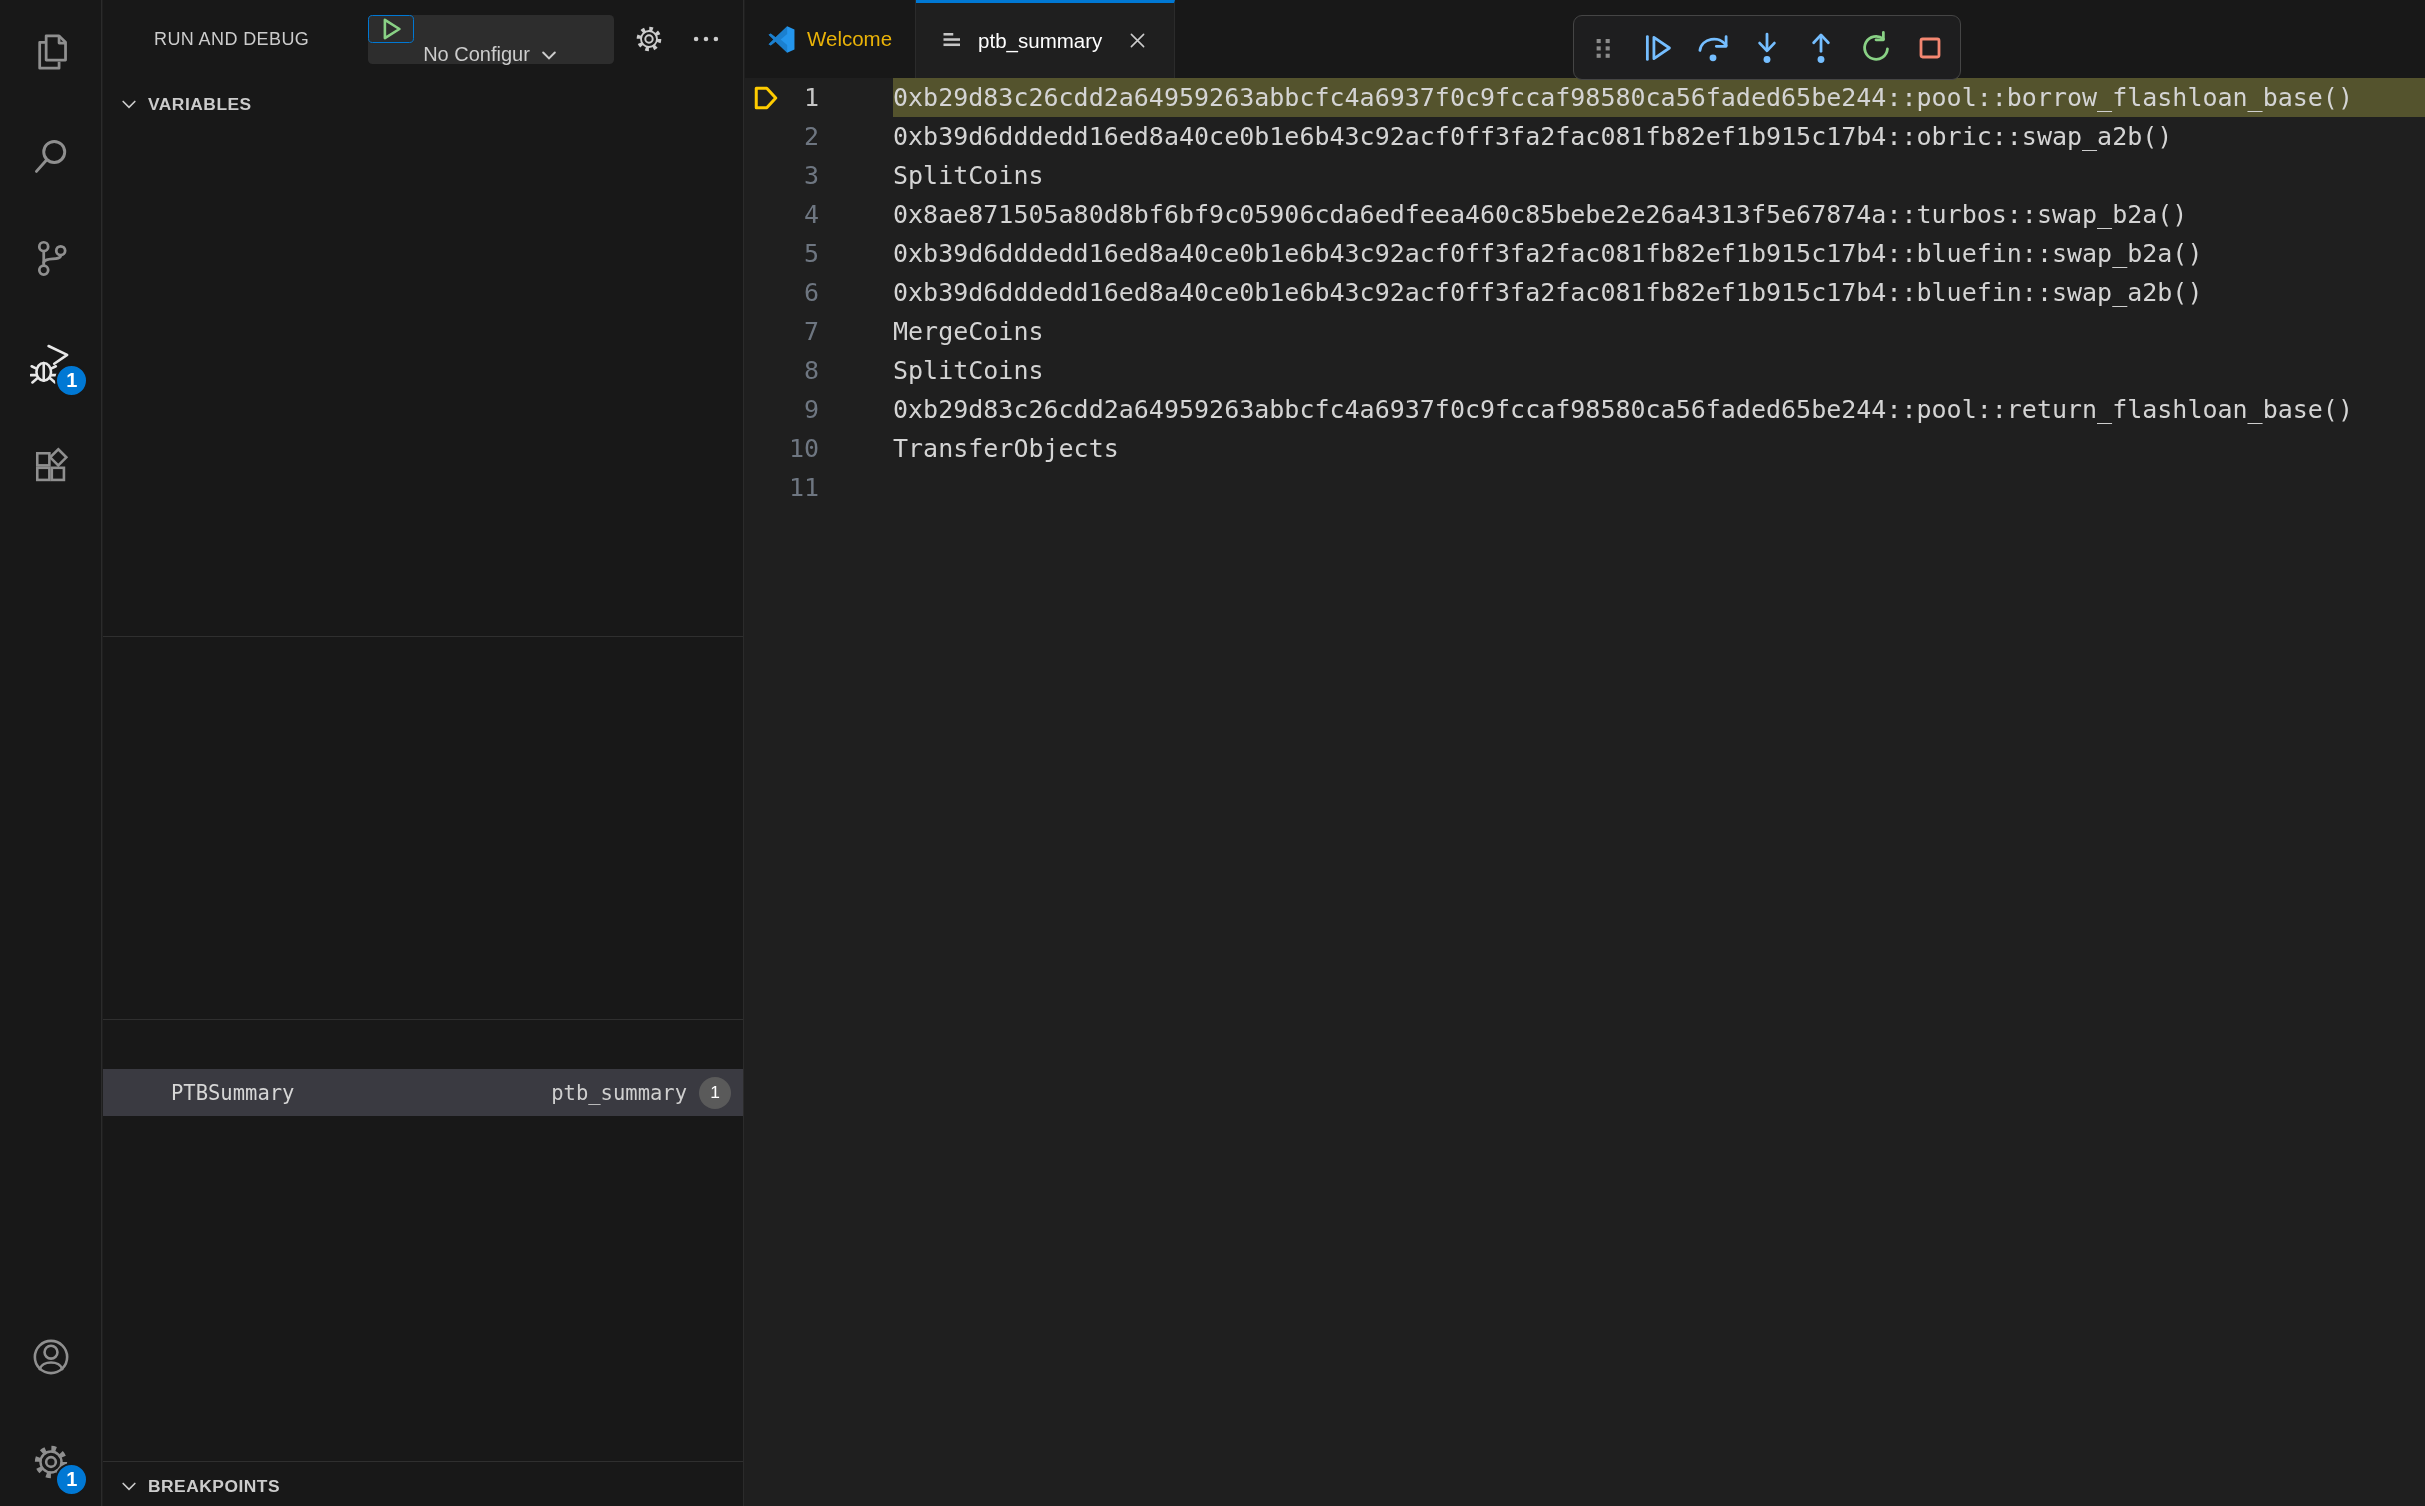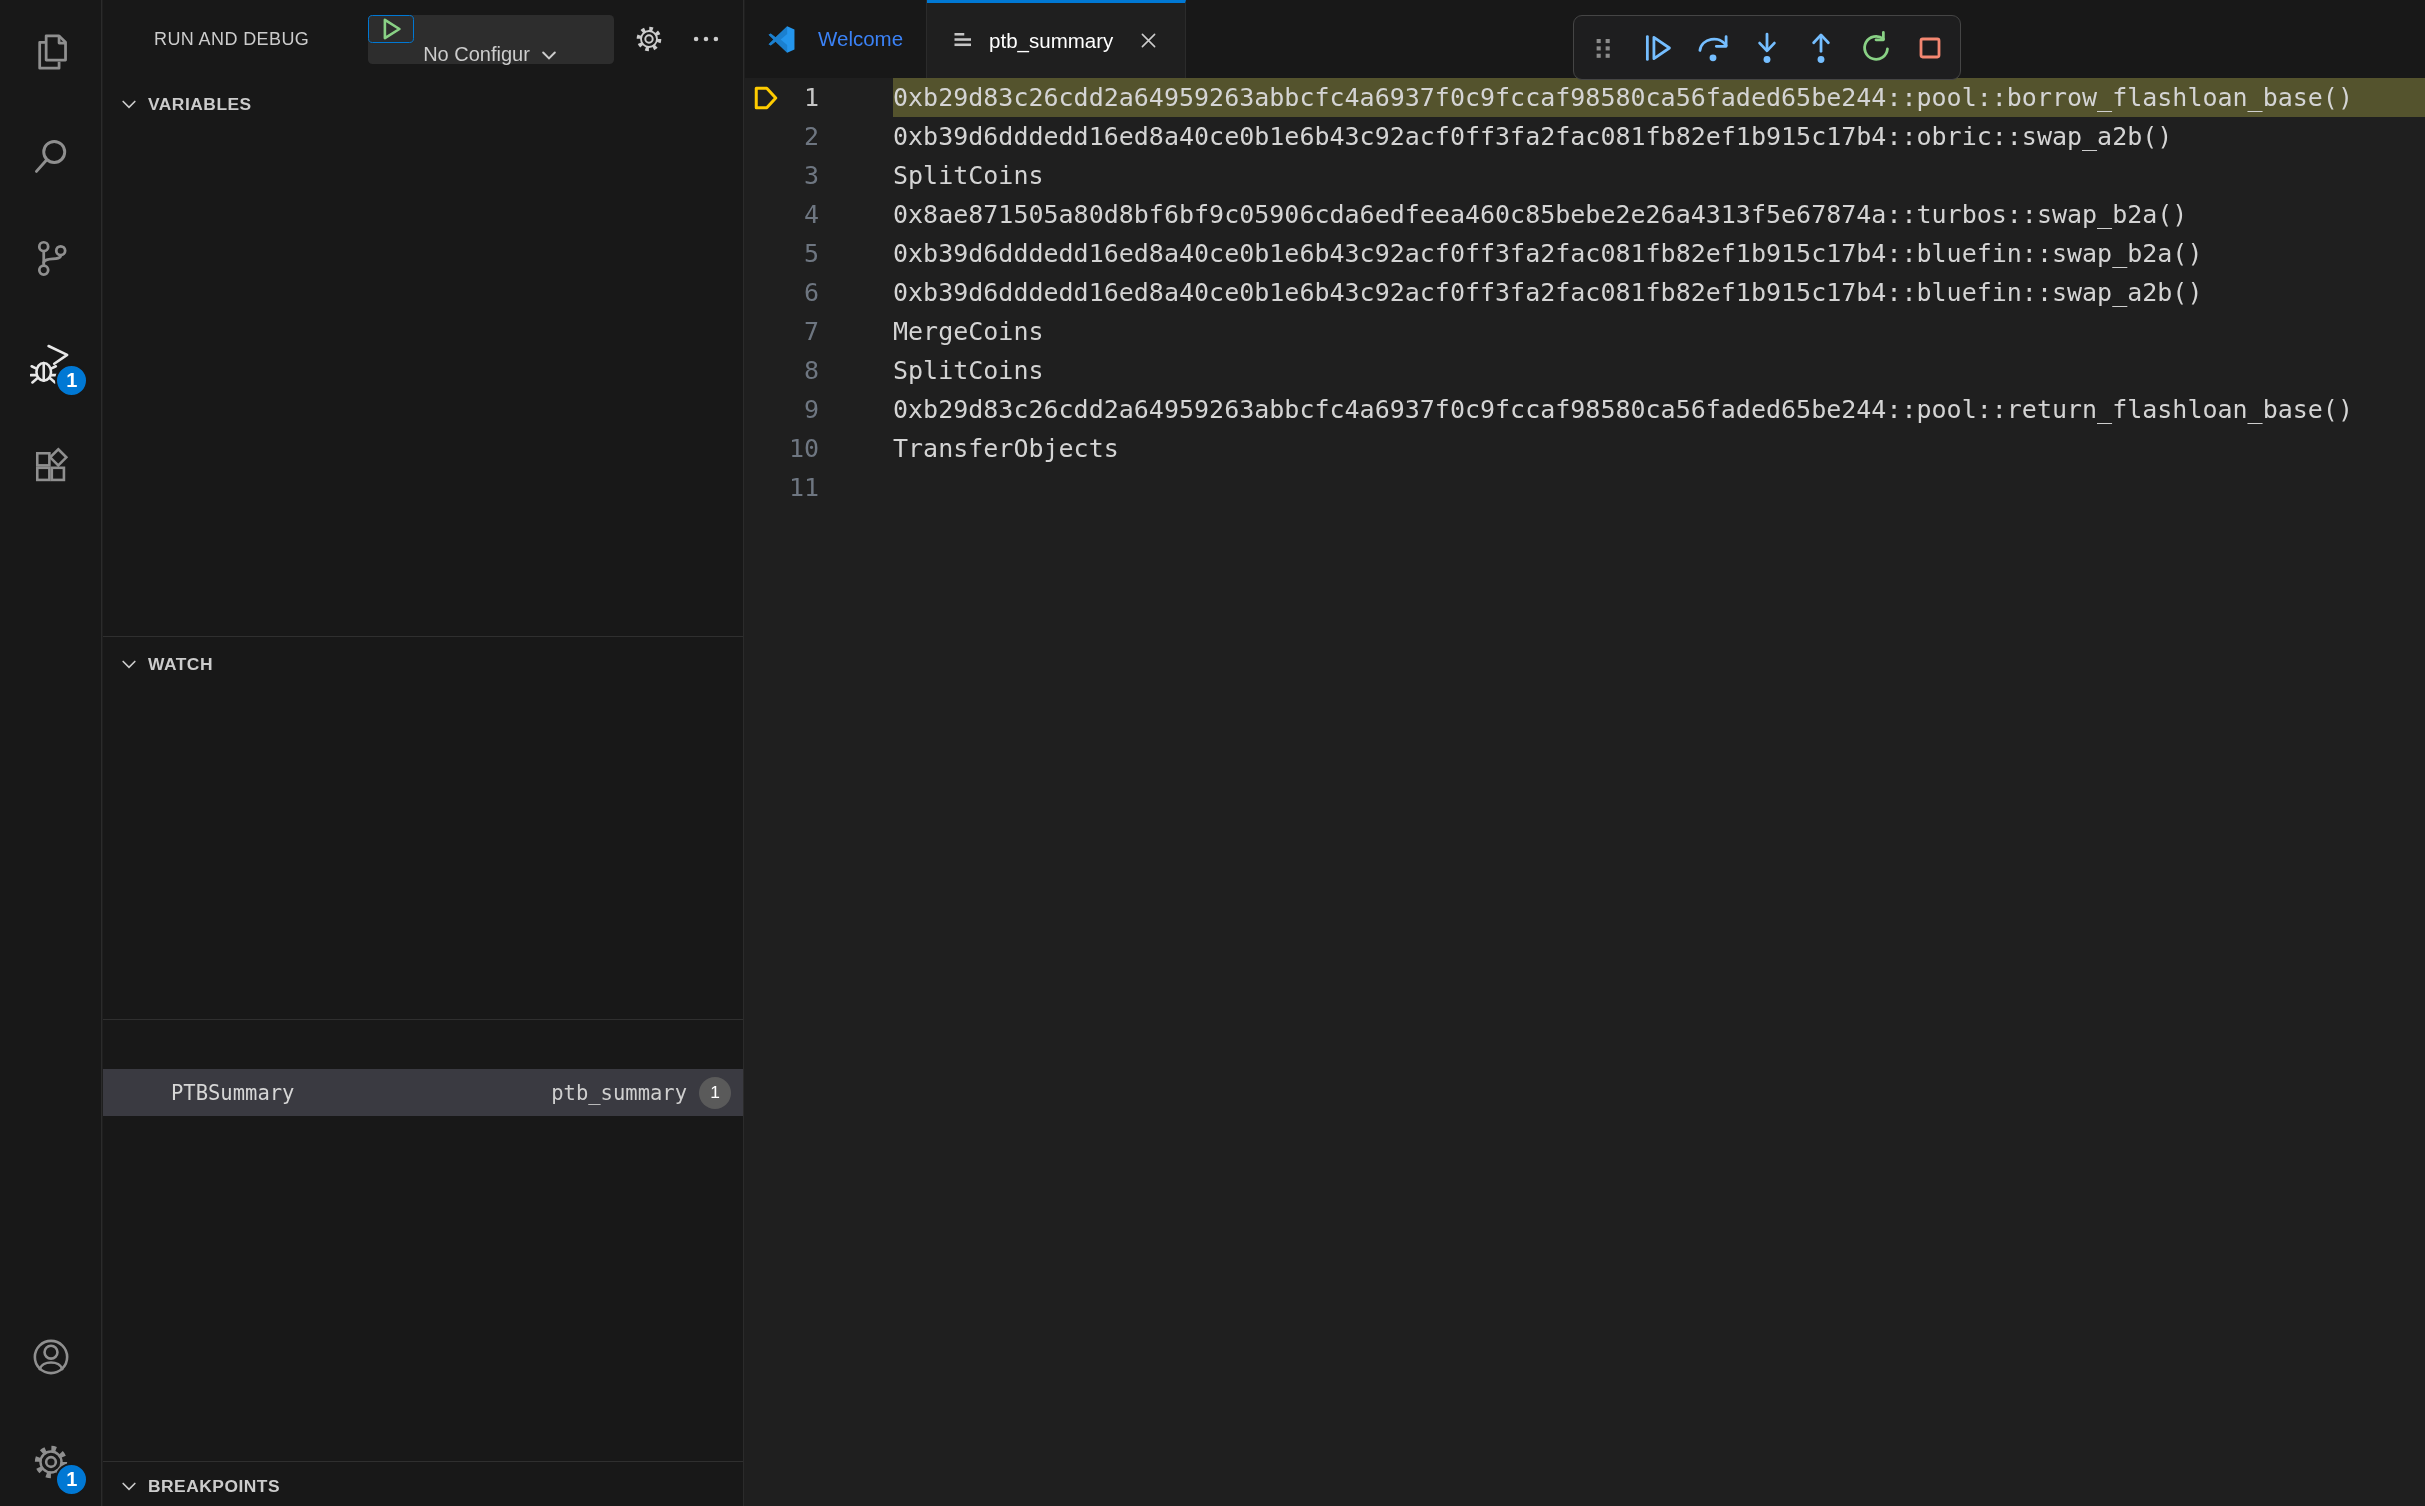--- a/index.html
+++ b/index.html
@@ -53,21 +53,21 @@
                  color:#ffffff; font-size:17.4px; display:flex; align-items:center; justify-content:center; }
 
   
   .editor { position:absolute; left:745px; top:0; right:0; height:100%; background:#1f1f1f; }
   .tabbar { position:absolute; left:0; top:0; right:0; height:78px; background:#181818;
             display:flex; }
   .tab { display:flex; align-items:center; padding:0 23px; gap:12px;
          border-right:0.8px solid #2b2b2b; height:100%; cursor:pointer; position:relative; }
   .tab .tab-label { font-size:20.5px; white-space:nowrap; }
   .tab.inactive { background:#181818; }
-  .tab.inactive .tab-label { color:#3b82f6;margin-left:11px; }
+  .tab.inactive .tab-label { color:#eab308; }
   .tab.active { background:#1f1f1f; border-top:3px solid #0078d4; }
   .tab.active .tab-label { color:#ffffff; }
   .tab .close { margin-left:10.6px; width:26px; height:26px; display:flex; align-items:center;
                 justify-content:center; color:#cccccc; border-radius:4.6px; }
   .tab svg.file-ic { width:27px; height:27px; }
 
   .debug-toolbar { position:absolute; left:828px; top:15px; width:388px; height:65px;
                    background:#1e1e1f; border:1.5px solid #454545; border-radius:9px;
                    display:flex; align-items:center; justify-content:space-evenly; z-index:5; }
   .dt-btn { width:49px; height:49px; display:flex; align-items:center; justify-content:center;
@@ -179,26 +179,20 @@
     </div>
 
     <div class="sec-header" style="top:82px">
       <svg class="chev" viewBox="0 0 24 24" fill="none" stroke="#cccccc" stroke-width="2" stroke-linecap="round">
           <path d="M5 9 L12 16 L19 9"></path>
         </svg>
       <span class="sec-label">VARIABLES</span>
     </div>
 
     <div class="divider" style="top:636px"></div>
-    <div class="sec-header" style="top:642px">
-      <svg class="chev" viewBox="0 0 24 24" fill="none" stroke="#cccccc" stroke-width="2" stroke-linecap="round">
-          <path d="M5 9 L12 16 L19 9"></path>
-        </svg>
-      <span class="sec-label">WATCH</span>
-    </div>
 
     <div class="divider" style="top:1019px"></div>
     <div class="frame-row">
       <span class="frame-name">PTBSummary</span>
       <span class="frame-right">
         <span class="frame-src">ptb_summary</span>
         <span class="frame-badge">1</span>
       </span>
     </div>
 

